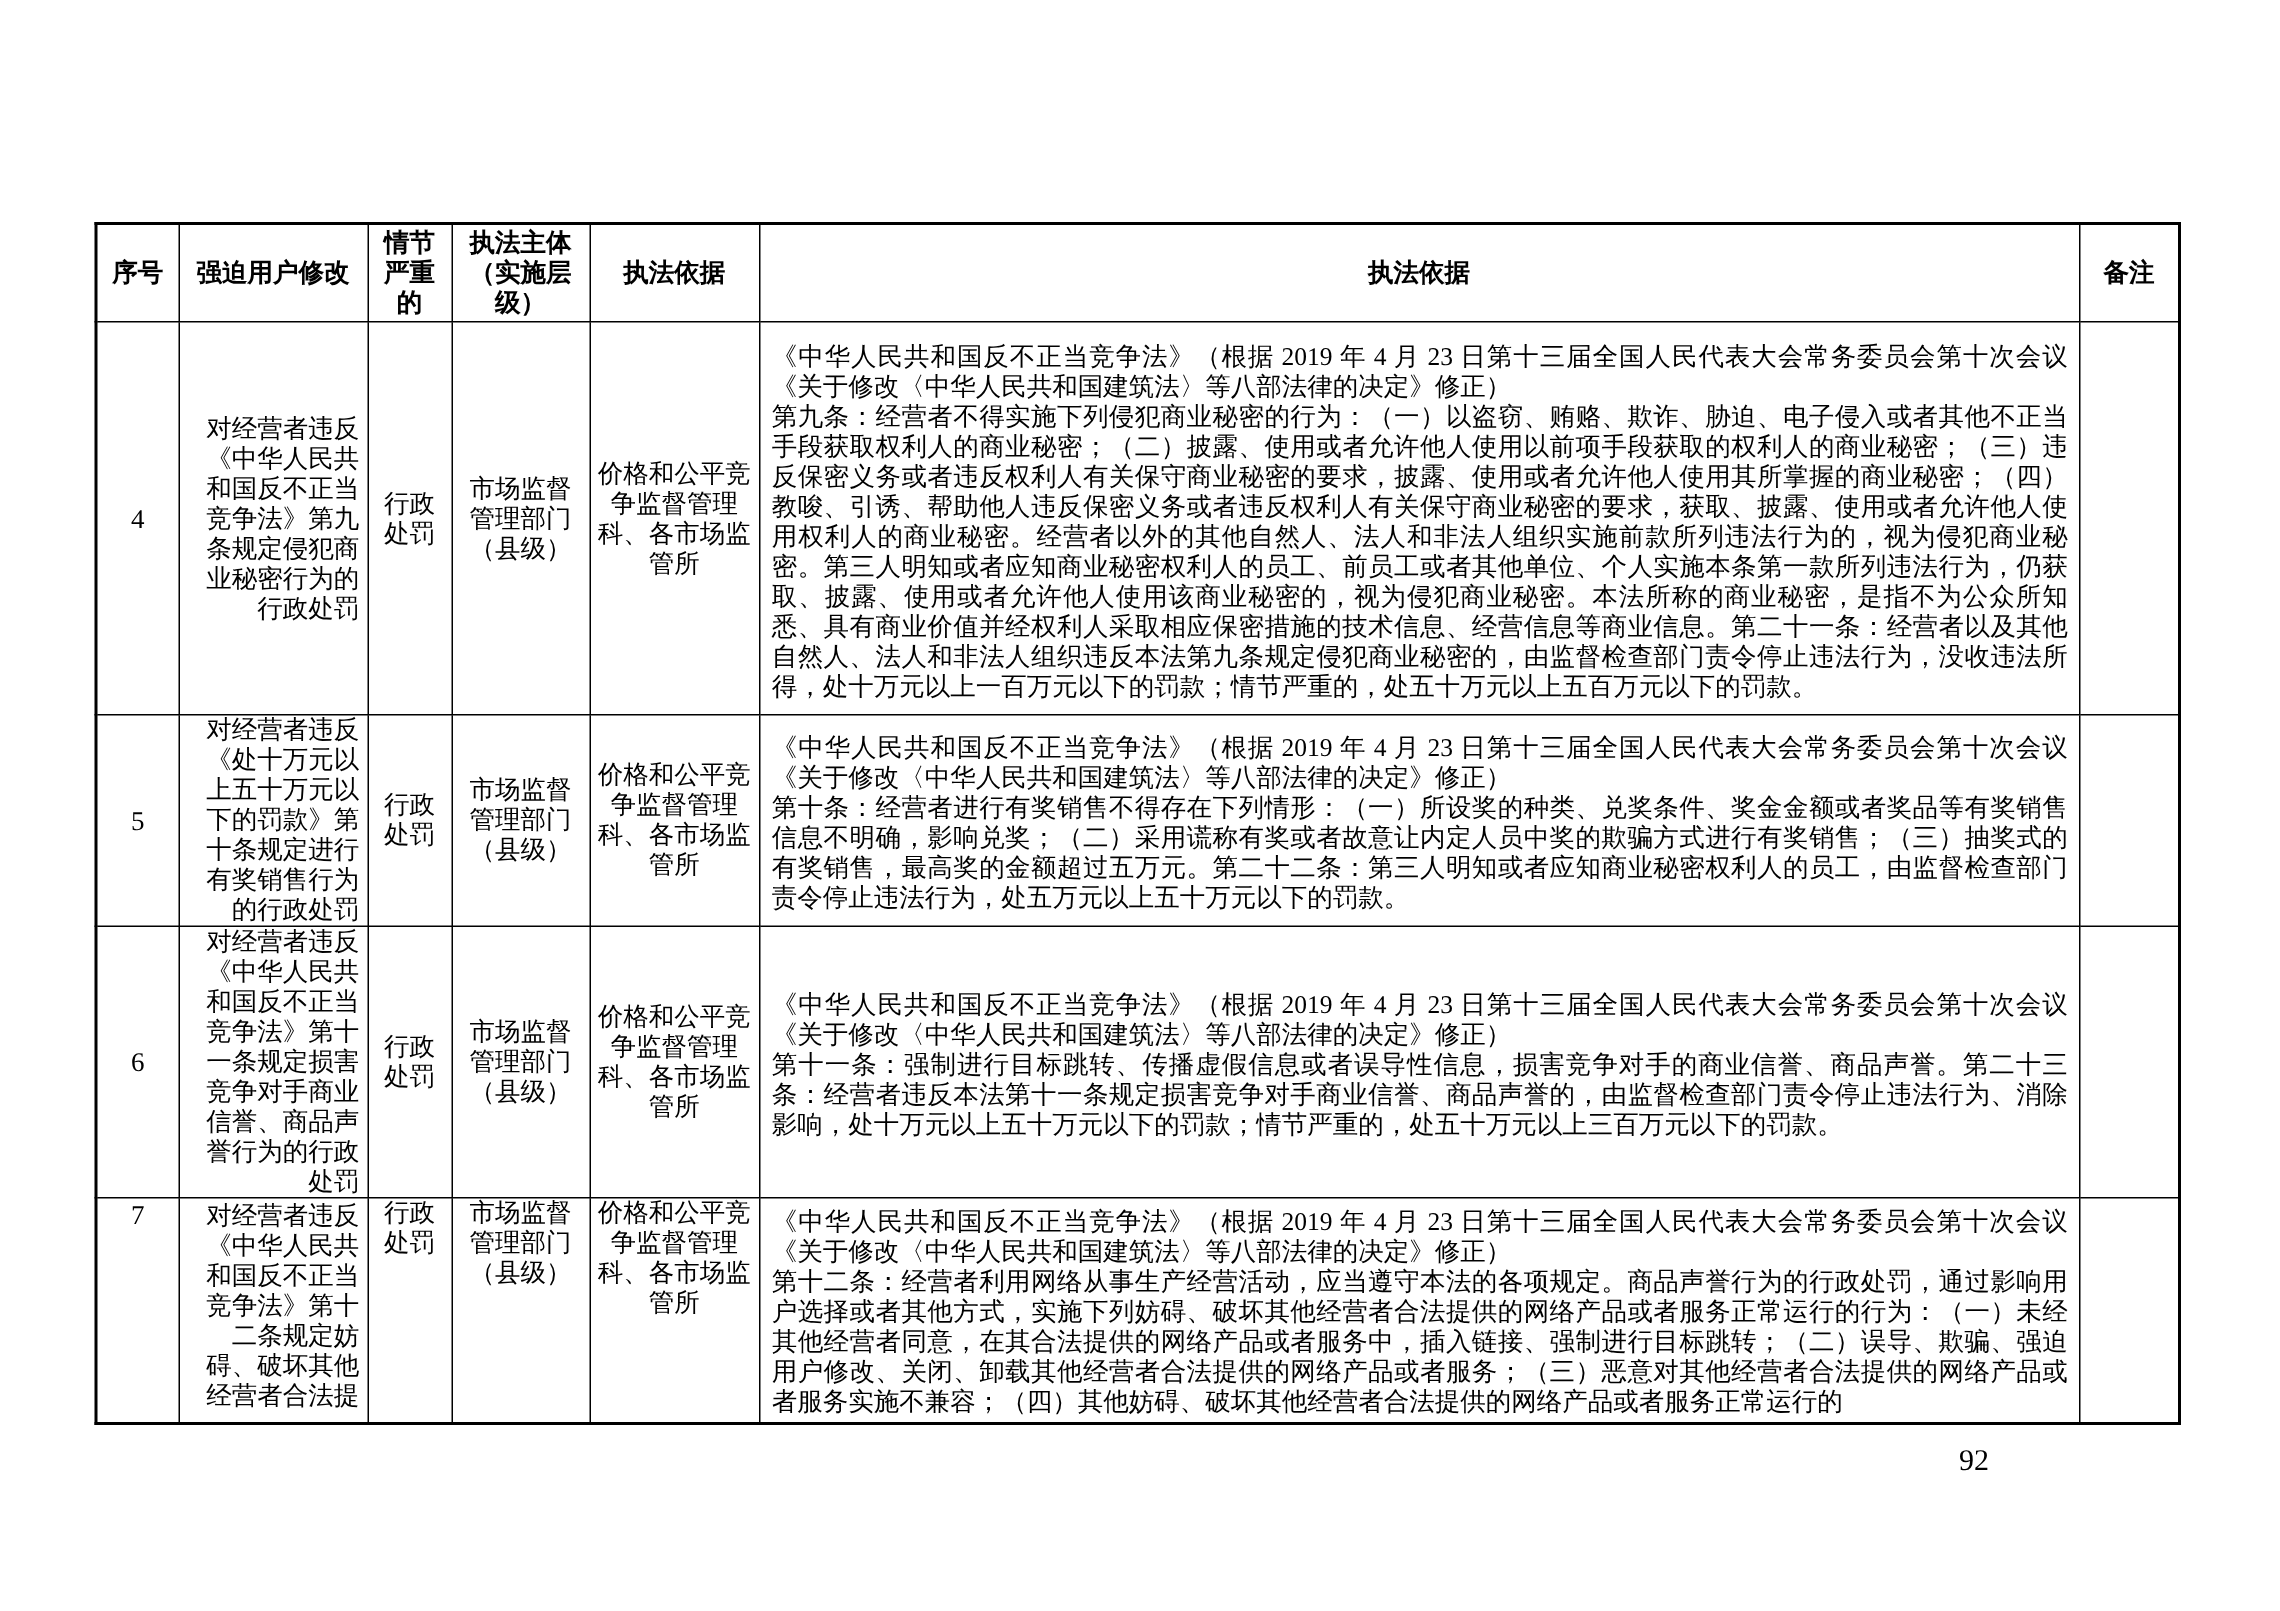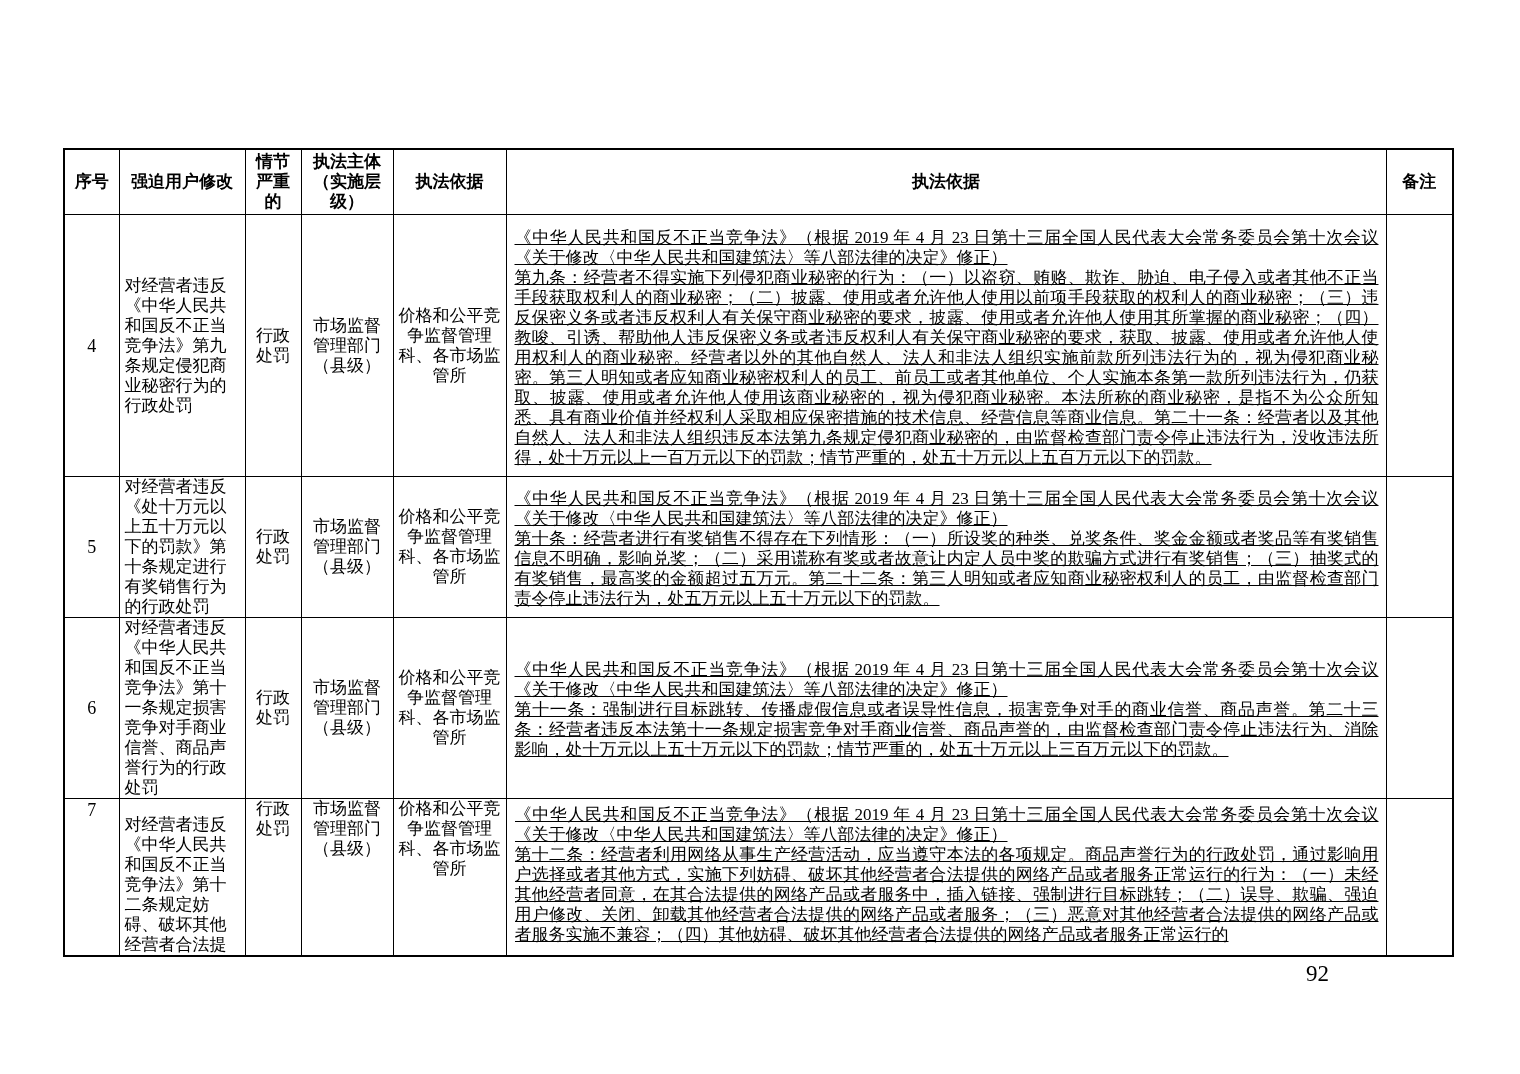--- a/index.html
+++ b/index.html
@@ -39,52 +39,51 @@
     padding: 2px 3px;
   }
   .law-table td {
     vertical-align: middle;
   }
   td.cell-seq {
     text-align: center;
     font-size: 18px;
   }
   td.cell-name {
-    text-align: left;
+    text-align: right;
     padding: 0 5px;
   }
   td.cell-category, td.cell-subject, td.cell-agency {
     text-align: center;
     padding: 0 4px;
   }
   td.cell-basis {
     text-align: justify;
     padding: 6px 7px 2px 8px;
-    text-decoration: underline;
   }
   td.cell-basis p {
     margin: 0;
     text-align: justify;
   }
   td.cell-remark {
     padding: 0 2px;
   }
   tr.row-clipped td {
     vertical-align: top;
   }
-  tr.row-clipped td.cell-name { padding-top: 16px; }
+  tr.row-clipped td.cell-name { padding-top: 2px; }
   .clip-box {
     height: 141px;
     overflow: hidden;
   }
   .page-number {
     position: absolute;
     left: 1306px;
     top: 962px;
-    font-size: 23px;
+    font-size: 20px;
     line-height: 24px;
     color: #000000;
   }
 </style>
 </head>
 <body>
 
 <div class="page">
 
   <table class="law-table">

